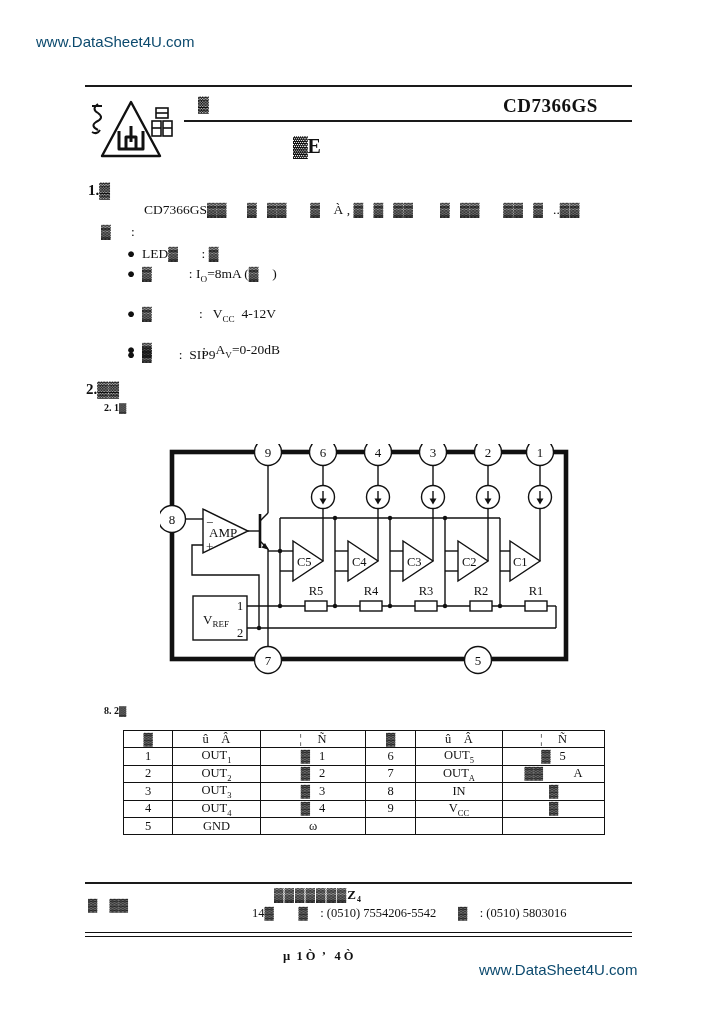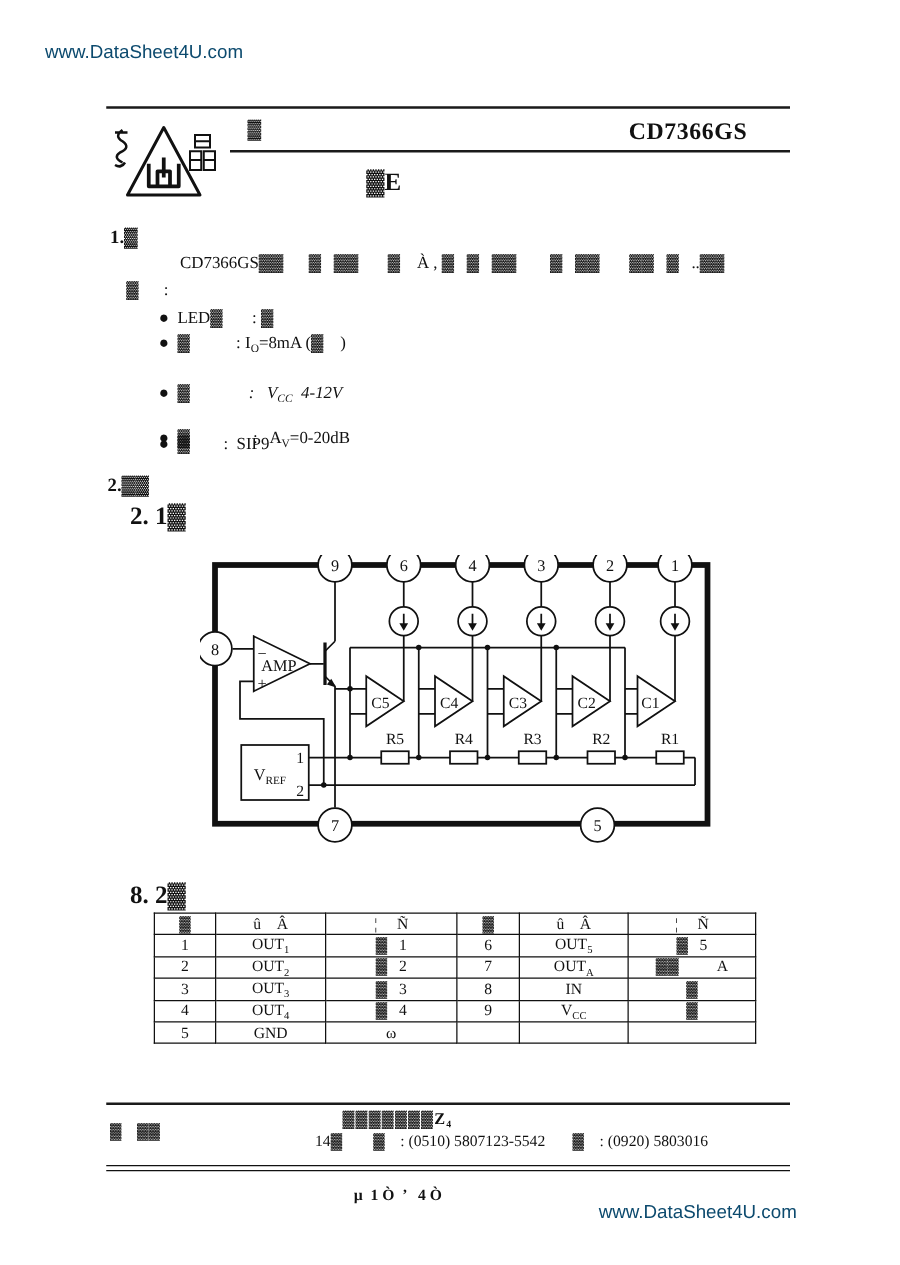--- a/index.html
+++ b/index.html
@@ -5,21 +5,21 @@
   html,body{margin:0;padding:0;background:#e8e8e8;}
   .page{
     position:relative;width:720px;height:1012px;background:#ffffff;overflow:hidden;
     font-family:"Liberation Serif","DejaVu Serif","DejaVu Sans",serif;color:#111;
   }
   .abs{position:absolute;white-space:pre;}
   .wm{color:#0c4a6e;font-size:15px;font-family:"Liberation Sans","DejaVu Sans",sans-serif;}
   .rule{position:absolute;background:#1a1a1a;}
   .title{font-size:19px;font-weight:bold;letter-spacing:.5px;}
   .h1{font-size:15px;font-weight:bold;}
-  .h2{font-size:20px;font-weight:bold;}
+  .h2{font-size:10px;font-weight:bold;}
   .body-txt{font-size:13.5px;}
   .bullet{font-size:13.5px;}
   .bigchar{font-size:20px;font-weight:bold;}
   .smallchar{font-size:15px;font-weight:bold;}
   table.pins{
     position:absolute;left:123px;top:730px;border-collapse:collapse;
     font-size:12.5px;table-layout:fixed;
   }
   table.pins td{
     border:1px solid #111;height:16px;text-align:center;vertical-align:middle;
@@ -69,21 +69,21 @@
 
   <div class="abs smallchar" style="left:198px;top:96px;">▓</div>
   <div class="abs title" style="left:503px;top:95px;">CD7366GS</div>
   <div class="abs bigchar" style="left:293px;top:135px;">▓E</div>
 
   <div class="abs h1" style="left:88px;top:182px;">1.▓</div>
   <div class="abs body-txt" style="left:144px;top:202px;">CD7366GS▓▓      ▓   ▓▓       ▓    À , ▓   ▓   ▓▓        ▓   ▓▓       ▓▓   ▓   ..▓▓</div>
   <div class="abs body-txt" style="left:101px;top:224px;">▓      :</div>
   <div class="abs bullet" style="left:127px;top:246px;">●  LED▓       : ▓</div>
   <div class="abs bullet" style="left:127px;top:266px;">●  ▓           : I<sub>O</sub>=8mA (▓    )</div>
-  <div class="abs bullet" style="left:127px;top:306px;font-style:italic;">●  ▓              :   V<sub>CC</sub>  4-12V</div>
+  <div class="abs bullet" style="left:127px;top:306px;">●  ▓              :   V<sub>CC</sub>  4-12V</div>
   <div class="abs bullet" style="left:127px;top:326px;margin-top:16px;">●  ▓               :   A<sub>V</sub>=0-20dB</div>
   <div class="abs bullet" style="left:127px;top:347px;">●  ▓        :  SIP9</div>
 
   <div class="abs h1" style="left:86px;top:381px;">2.▓▓</div>
   <div class="abs h2" style="left:104px;top:402px;">2. 1▓</div>
 
   <svg class="abs" style="left:160px;top:444px;" width="414" height="234" viewBox="160 444 414 234" font-size="13">
     <g stroke="#111" fill="none" stroke-width="1.4">
 
       <rect x="172" y="452" width="394" height="207" stroke-width="4.6"></rect>
@@ -291,17 +291,17 @@
       <td></td>
       <td></td>
       <td></td>
     </tr>
   </tbody>
     </table>
 
   <div class="rule" style="left:85px;top:882px;width:547px;height:1.5px;"></div>
   <div class="abs footer-txt" style="left:88px;top:898px;">▓    ▓▓</div>
   <div class="abs company" style="left:252px;top:887px;">▓▓▓▓▓▓▓Z₄</div>
-  <div class="abs footer-txt" style="left:252px;top:906px;">14▓        ▓    : (0510) 5807123-5542       ▓    : (0920) 5803016</div>
+  <div class="abs footer-txt" style="left:252px;top:906px;">14▓        ▓    : (0510) 7554206-5542       ▓    : (0510) 5803016</div>
   <div class="dbl-rule" style="left:85px;top:932px;width:547px;"></div>
   <div class="abs footer-txt" style="left:283px;top:949px;font-weight:bold;">µ  1 Ò  ’   4 Ò</div>
 
 </div>
 
 </body></html>

